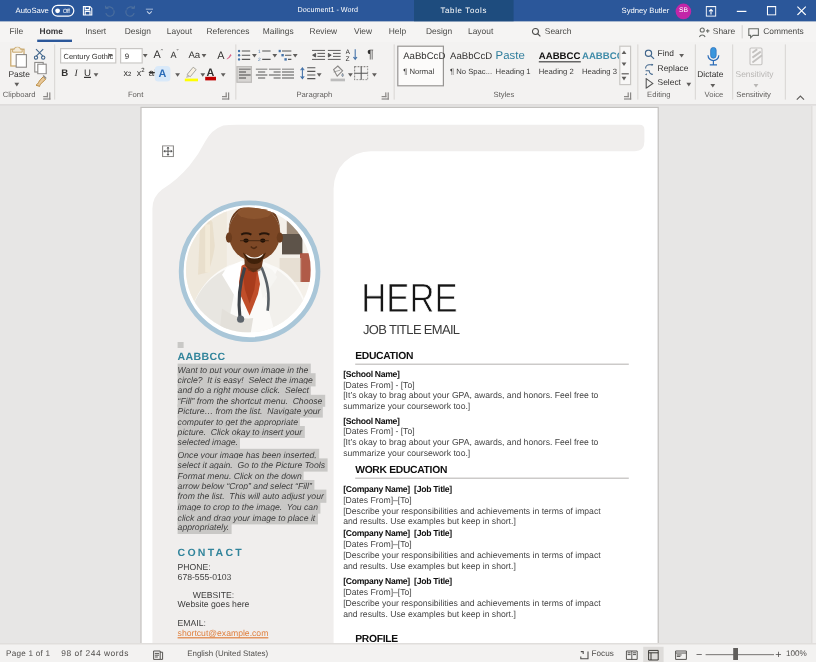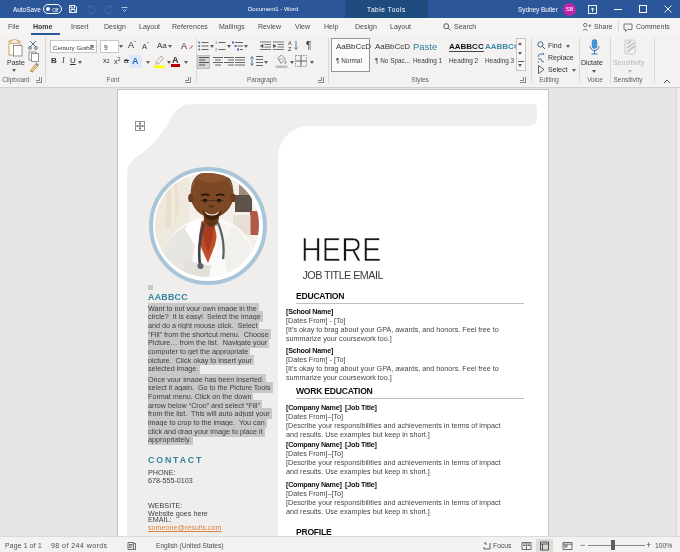--- a/index.html
+++ b/index.html
@@ -23,21 +23,21 @@
 .launcher { position:absolute; top:42px; width:6px; height:6px; border-right:1px solid #8a8886; border-bottom:1px solid #8a8886; }
 .launcher:after { content:""; position:absolute; right:1px; bottom:1px; width:3px; height:3px; border-right:1px solid #8a8886; border-bottom:1px solid #8a8886; }
 .btxt { position:absolute; font-size:7px; color:#323130; }
 .combo { position:absolute; height:13px; background:#fff; border:1px solid #c8c6c4; font-size:6.6px; color:#323130; }
 .dcaret { position:absolute; width:0; height:0; border-left:2.6px solid transparent; border-right:2.6px solid transparent; border-top:3px solid #605e5c; }
 #docarea { position:absolute; left:0; top:88px; width:680px; height:448px; background:#e7e6e5; overflow:hidden; }
 #page { position:absolute; left:118px; top:2px; width:430px; height:446px; background:#fff; border:1px solid #c3c1bf; border-bottom:none; }
 #scrollbar { position:absolute; right:0; top:0; width:4px; height:448px; background:#f0efee; border-left:1px solid #dcdad8; }
 .teal { color:#31849b; font-weight:bold; letter-spacing:0.5px; }
 .side-p { position:absolute; left:30px; font-size:7.2px; line-height:8.65px; color:#3d3d3d; white-space:pre; }
-.hl { background:#c9c8c6; padding:0.9px 0; }
+.hl { background:#c9c8c6; padding:0.9px 0;font-style:italic; }
 .rc { position:absolute; left:168px; font-size:7.2px; line-height:9px; color:#454545; white-space:pre; }
 .rc b { color:#0f0f0f; letter-spacing:-0.25px; }
 .sechead { position:absolute; left:178px; font-size:8.6px; font-weight:bold; color:#0f0f0f; letter-spacing:-0.25px; }
 .secline { position:absolute; left:178px; width:228px; height:1px; background:#c0bebc; }
 #statusbar { position:absolute; left:0; top:536px; width:680px; height:16px; background:#f3f2f1; border-top:1px solid #dcdad8; }
 #statusbar .s { position:absolute; top:5px; font-size:6.8px; color:#4f4d4b; }
 </style>
 </head>
 <body>
 <div id="titlebar">
@@ -351,22 +351,22 @@
           <circle cx="45.5" cy="93" r="3" fill="#5d646b"></circle>
         </g>
       </svg>
     </div>
     <div class="abs hl" style="left:30px;top:194.5px;width:5px;height:5px;padding:0;"></div>
     <div class="teal abs" style="left:30px;top:202px;font-size:8.8px;letter-spacing:0.3px;">AABBCC</div>
     <div class="side-p" style="top:214.5px;"><span class="hl">Want to put your own image in the </span><br><span class="hl">circle?  It is easy!  Select the image </span><br><span class="hl">and do a right mouse click.  Select </span><br><span class="hl">“Fill” from the shortcut menu.  Choose </span><br><span class="hl">Picture… from the list.  Navigate your </span><br><span class="hl">computer to get the appropriate </span><br><span class="hl">picture.  Click okay to insert your </span><br><span class="hl">selected image. </span></div>
     <div class="side-p" style="top:285.7px;"><span class="hl">Once your image has been inserted, </span><br><span class="hl">select it again.  Go to the Picture Tools </span><br><span class="hl">Format menu. Click on the down </span><br><span class="hl">arrow below “Crop” and select “Fill” </span><br><span class="hl">from the list.  This will auto adjust your </span><br><span class="hl">image to crop to the image.  You can </span><br><span class="hl">click and drag your image to place it </span><br><span class="hl">appropriately. </span></div>
     <div class="teal abs" style="left:30px;top:364.6px;font-size:8.8px;letter-spacing:1.85px;">CONTACT</div>
     <div class="side-p" style="top:379.3px;line-height:8px;">PHONE:<br>678-555-0103</div>
-    <div class="side-p" style="top:412px;line-height:8px;">WEBSITE:<br>Website goes here</div>
-    <div class="side-p" style="top:426.4px;line-height:8px;">EMAIL:<br><span style="color:#e0813f;text-decoration:underline;">someone@results.com</span></div>
+    <div class="side-p" style="top:402px;line-height:8px;text-align:center;">WEBSITE:<br>Website goes here</div>
+    <div class="side-p" style="top:426.4px;line-height:8px;">EMAIL:<br><span style="color:#e0813f;text-decoration:underline;">shortcut@example.com</span></div>
     <div class="abs" style="left:183px;top:140.4px;font-size:34px;color:#161616;-webkit-text-stroke:0.7px #fff;transform:scaleX(0.85);transform-origin:0 0;">HERE</div>
     <div class="abs" style="left:184.5px;top:178.9px;font-size:10.8px;letter-spacing:-0.55px;color:#3a3a3a;">JOB TITLE EMAIL</div>
     <div class="sechead" style="top:201px;">EDUCATION</div>
     <div class="secline" style="top:213px;"></div>
     <div class="rc" style="top:217.1px;"><b>[School Name]</b><br>[Dates From] - [To]<br>[It’s okay to brag about your GPA, awards, and honors. Feel free to<br>summarize your coursework too.]</div>
     <div class="rc" style="top:256.1px;"><b>[School Name]</b><br>[Dates From] - [To]<br>[It’s okay to brag about your GPA, awards, and honors. Feel free to<br>summarize your coursework too.]</div>
     <div class="sechead" style="top:295.9px;">WORK EDUCATION</div>
     <div class="secline" style="top:307.5px;"></div>
     <div class="rc" style="top:312.5px;"><b>[Company Name]  [Job Title]</b><br>[Dates From]–[To]<br>[Describe your responsibilities and achievements in terms of impact<br>and results. Use examples but keep in short.]</div>
     <div class="rc" style="top:349.8px;"><b>[Company Name]  [Job Title]</b><br>[Dates From]–[To]<br>[Describe your responsibilities and achievements in terms of impact<br>and results. Use examples but keep in short.]</div>

